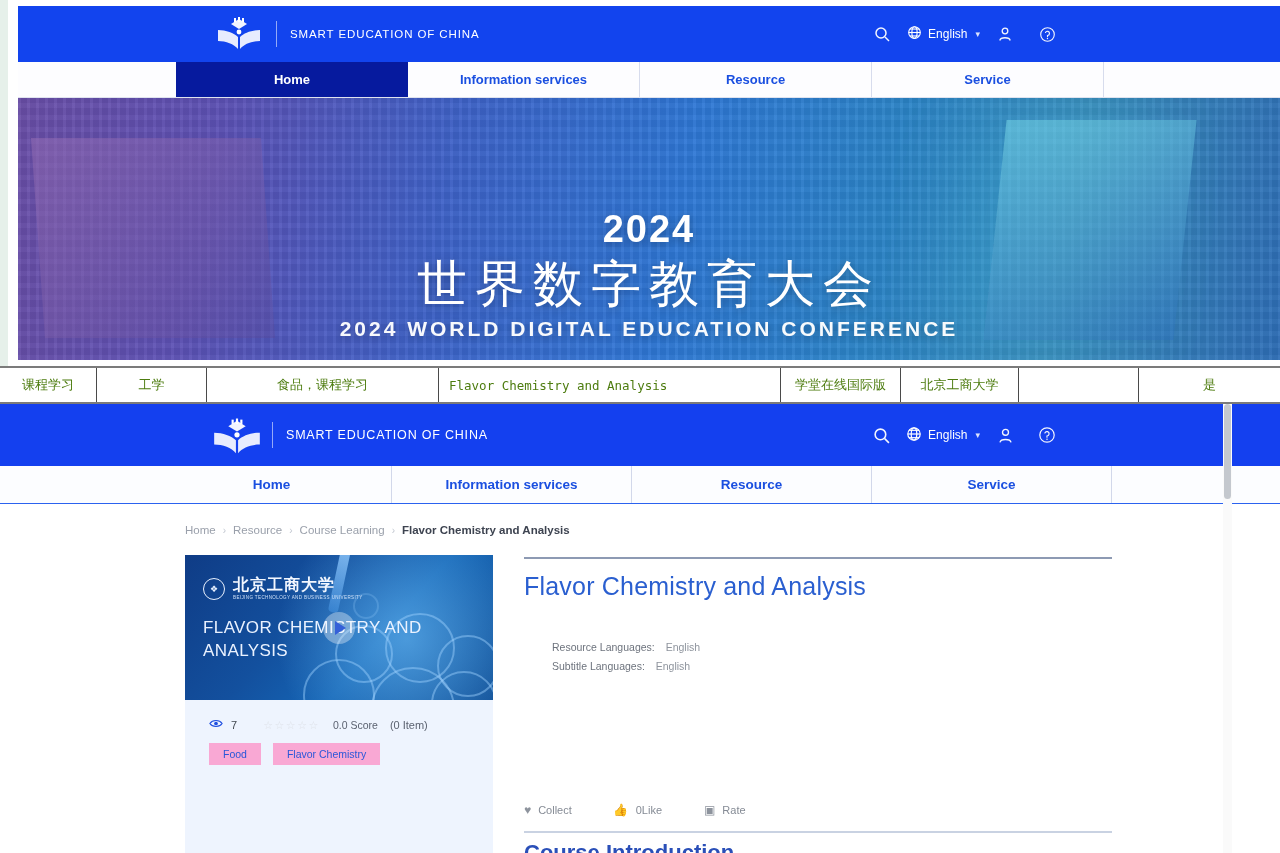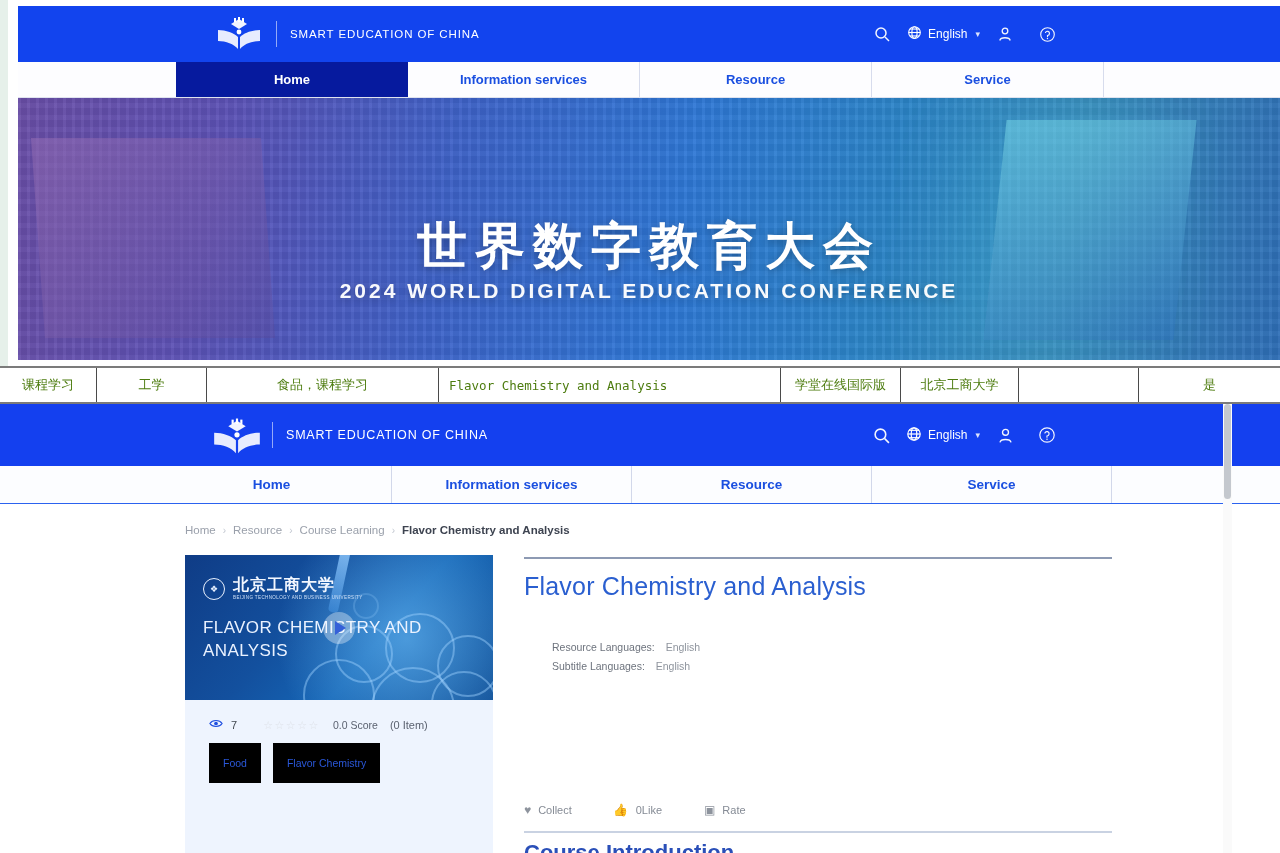--- a/index.html
+++ b/index.html
@@ -97,21 +97,21 @@
     position:absolute; left:20px; top:40px; width:230px; height:200px;
     background:linear-gradient(140deg,rgba(150,110,180,.5),rgba(90,70,150,.35));
     transform:skewX(4deg);
   }
   .banner-txt {
     position:absolute; left:0; right:0; top:112px; text-align:center;
     color:#fff; text-shadow:0 2px 8px rgba(0,0,0,.25);
   }
   .b-year { font-size:38px; font-weight:bold; letter-spacing:2px; line-height:1; }
   .b-cn {
-    font-size:50px; font-weight:bold; letter-spacing:8px; line-height:1.2;
+    font-size:50px; font-weight:normal; letter-spacing:8px; line-height:1.2;
     margin-top:6px;
     font-family:"DejaVu Sans", sans-serif;
   }
   .b-en {
     font-size:21px; font-weight:bold; letter-spacing:3px; margin-top:3px;
     opacity:.96;
   }
 
   
   .sheet {
@@ -217,22 +217,22 @@
     font-size:10.5px; color:#5e6470;
   }
   .eye { color:#1f4fe0; font-size:12px; }
   .views { color:#41474f; font-size:11px; margin-right:18px; }
   .stars { letter-spacing:1.5px; color:#dfe3ea; font-size:11px; }
   .score { color:#5b6270; font-size:10.5px; margin-left:5px; }
   .items { color:#5b6270; font-size:11px; margin-left:4px; }
 
   .tags { position:absolute; left:24px; top:188px; display:flex; gap:12px; }
   .tag {
-    background:#000000; color:#2a57d8; font-size:10.5px;
-    padding:14px 14px; white-space:nowrap; cursor:pointer;
+    background:#f9a8d4; color:#2a57d8; font-size:10.5px;
+    padding:5px 14px; white-space:nowrap; cursor:pointer;
   }
 
   
   .rule-top {
     position:absolute; left:524px; top:557px; width:588px; height:1.5px; background:#8d9ab3;
   }
   .title2 {
     position:absolute; left:524px; top:572px;
     font-size:25px; color:#2a5fd0; font-weight:normal; letter-spacing:.2px;
   }
@@ -342,20 +342,21 @@
       <div class="nav-item">Resource</div>
       <div class="nav-item">Service</div>
       <div class="nav-tail"></div>
     </div>
 
     <div class="banner">
       <div class="city"></div>
       <div class="blocks"></div>
       <div class="glass"></div>
       <div class="banner-txt">
+        <div class="b-year">2024</div>
         <div class="b-cn">世界数字教育大会</div>
         <div class="b-en">2024 WORLD DIGITAL EDUCATION CONFERENCE</div>
       </div>
     </div>
   </div>
 
   <div class="sheet">
     <div class="cell c1">课程学习</div>
     <div class="cell c2">工学</div>
     <div class="cell c3">食品，课程学习</div>

